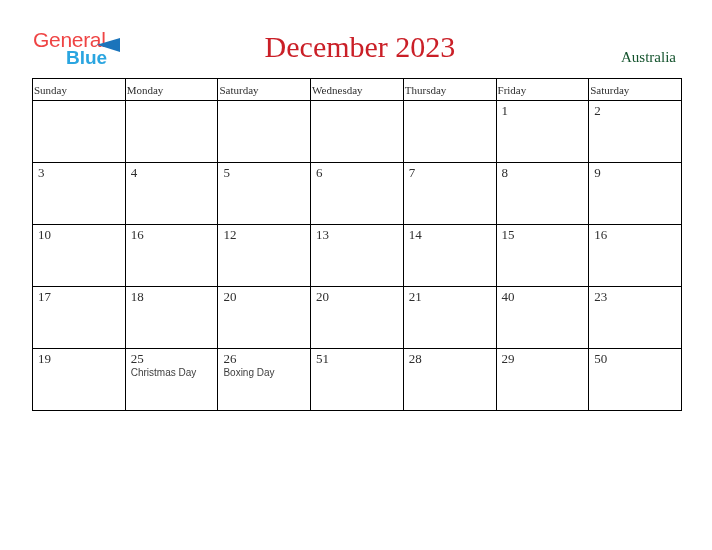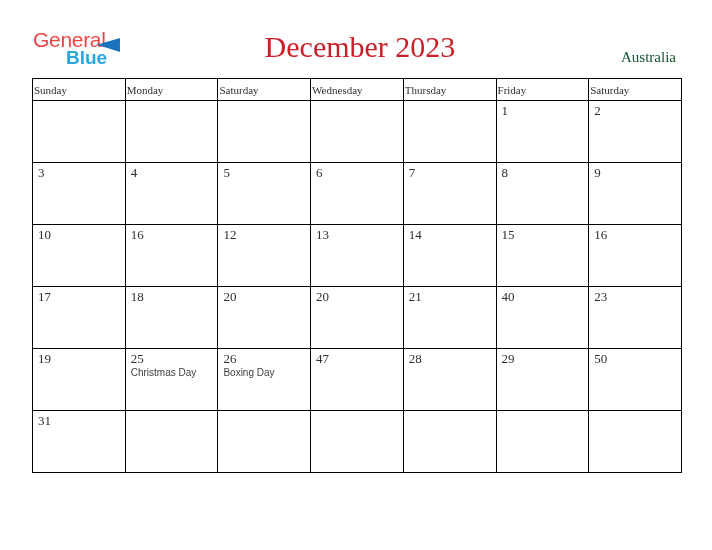--- a/index.html
+++ b/index.html
@@ -249,62 +249,32 @@
           </td>
           <td class="cell">
             <div class="daynum">25</div>
             <div class="holiday">Christmas Day</div>
           </td>
           <td class="cell">
             <div class="daynum">26</div>
             <div class="holiday">Boxing Day</div>
           </td>
           <td class="cell">
-            <div class="daynum">47</div>
+            <div class="daynum">51</div>
             <div class="holiday"></div>
           </td>
           <td class="cell">
             <div class="daynum">28</div>
             <div class="holiday"></div>
           </td>
           <td class="cell">
             <div class="daynum">29</div>
             <div class="holiday"></div>
           </td>
           <td class="cell">
             <div class="daynum">50</div>
-            <div class="holiday"></div>
-          </td>
-        </tr>
-        <tr>
-          <td class="cell">
-            <div class="daynum">31</div>
-            <div class="holiday"></div>
-          </td>
-          <td class="cell">
-            <div class="daynum"></div>
-            <div class="holiday"></div>
-          </td>
-          <td class="cell">
-            <div class="daynum"></div>
-            <div class="holiday"></div>
-          </td>
-          <td class="cell">
-            <div class="daynum"></div>
-            <div class="holiday"></div>
-          </td>
-          <td class="cell">
-            <div class="daynum"></div>
-            <div class="holiday"></div>
-          </td>
-          <td class="cell">
-            <div class="daynum"></div>
-            <div class="holiday"></div>
-          </td>
-          <td class="cell">
-            <div class="daynum"></div>
             <div class="holiday"></div>
           </td>
         </tr>
       </tbody>
   </table>
 
 </div>
 
 </body></html>

